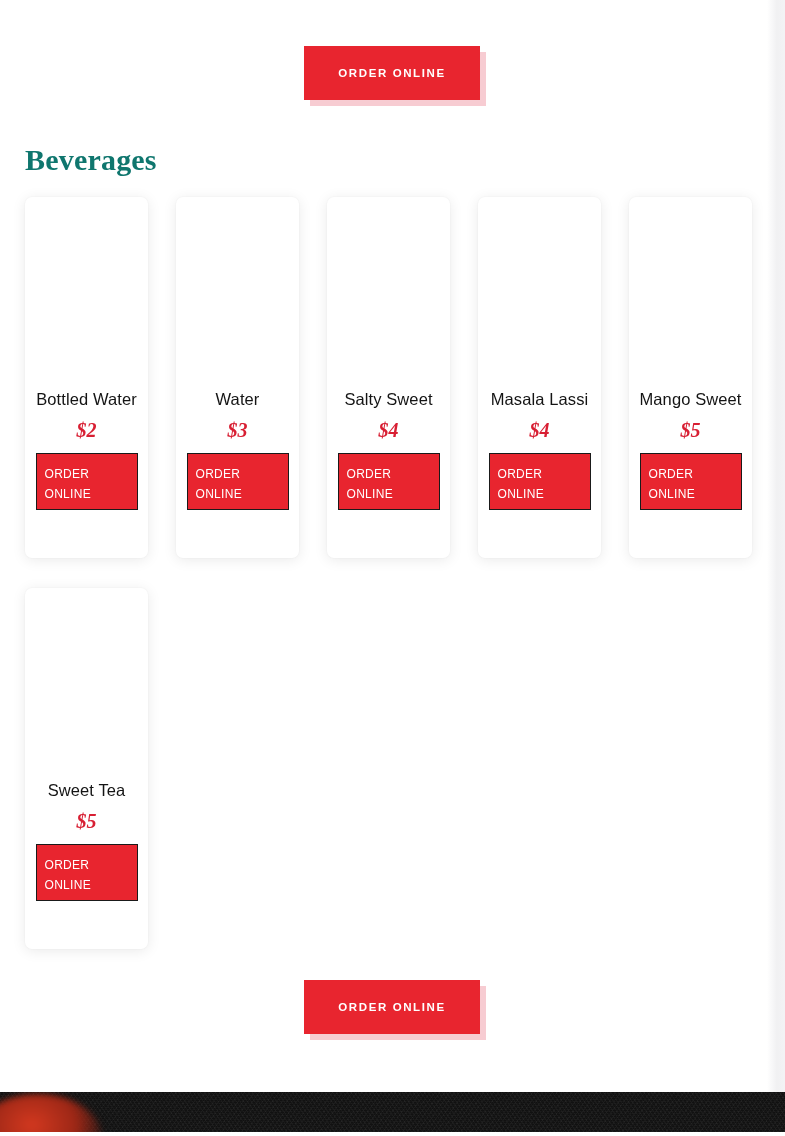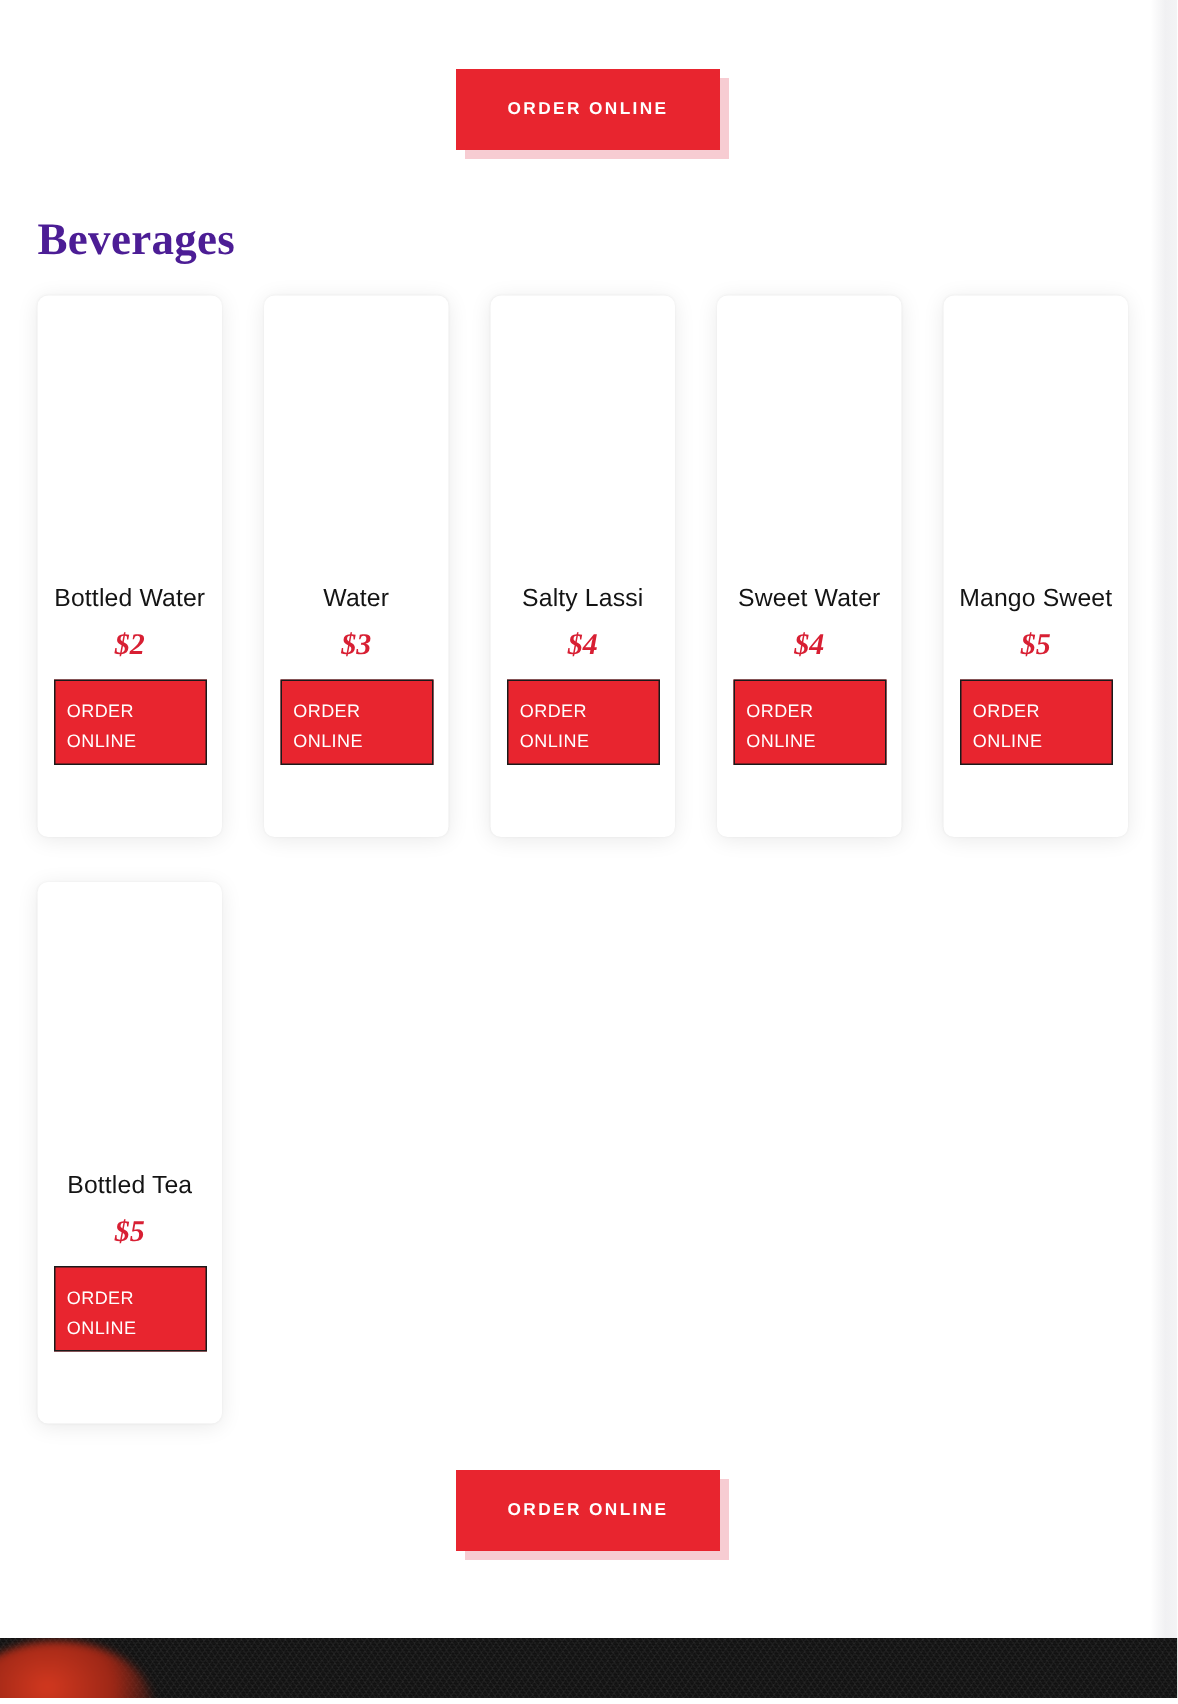--- a/index.html
+++ b/index.html
@@ -78,21 +78,21 @@
   }
 
   
   .section-title {
     position: absolute;
     left: 25px;
     top: 143px;
     font-family: "Liberation Serif", serif;
     font-size: 30px;
     font-weight: 700;
-    color: #4c1d95;
+    color: #0f766e;
     letter-spacing: 0.2px;
   }
 
   
   .grid {
     position: absolute;
     left: 25px;
     top: 197px;
     width: 735px;
     display: flex;
@@ -220,51 +220,51 @@
       <div class="card-title">Water</div>
       <div class="card-price">$3</div>
       <button class="card-btn">
         <span class="btn-line">ORDER</span>
         <span class="btn-line">ONLINE</span>
       </button>
     </div>
 
     <div class="card">
       <div class="card-media"></div>
-      <div class="card-title">Salty Lassi</div>
+      <div class="card-title">Salty Sweet</div>
       <div class="card-price">$4</div>
       <button class="card-btn">
         <span class="btn-line">ORDER</span>
         <span class="btn-line">ONLINE</span>
       </button>
     </div>
 
     <div class="card">
       <div class="card-media"></div>
-      <div class="card-title">Sweet Water</div>
+      <div class="card-title">Masala Lassi</div>
       <div class="card-price">$4</div>
       <button class="card-btn">
         <span class="btn-line">ORDER</span>
         <span class="btn-line">ONLINE</span>
       </button>
     </div>
 
     <div class="card">
       <div class="card-media"></div>
       <div class="card-title">Mango Sweet</div>
       <div class="card-price">$5</div>
       <button class="card-btn">
         <span class="btn-line">ORDER</span>
         <span class="btn-line">ONLINE</span>
       </button>
     </div>
 
     <div class="card">
       <div class="card-media"></div>
-      <div class="card-title">Bottled Tea</div>
+      <div class="card-title">Sweet Tea</div>
       <div class="card-price">$5</div>
       <button class="card-btn">
         <span class="btn-line">ORDER</span>
         <span class="btn-line">ONLINE</span>
       </button>
     </div>
 
   </div>
 
   <div class="wide-btn-wrap bottom">

